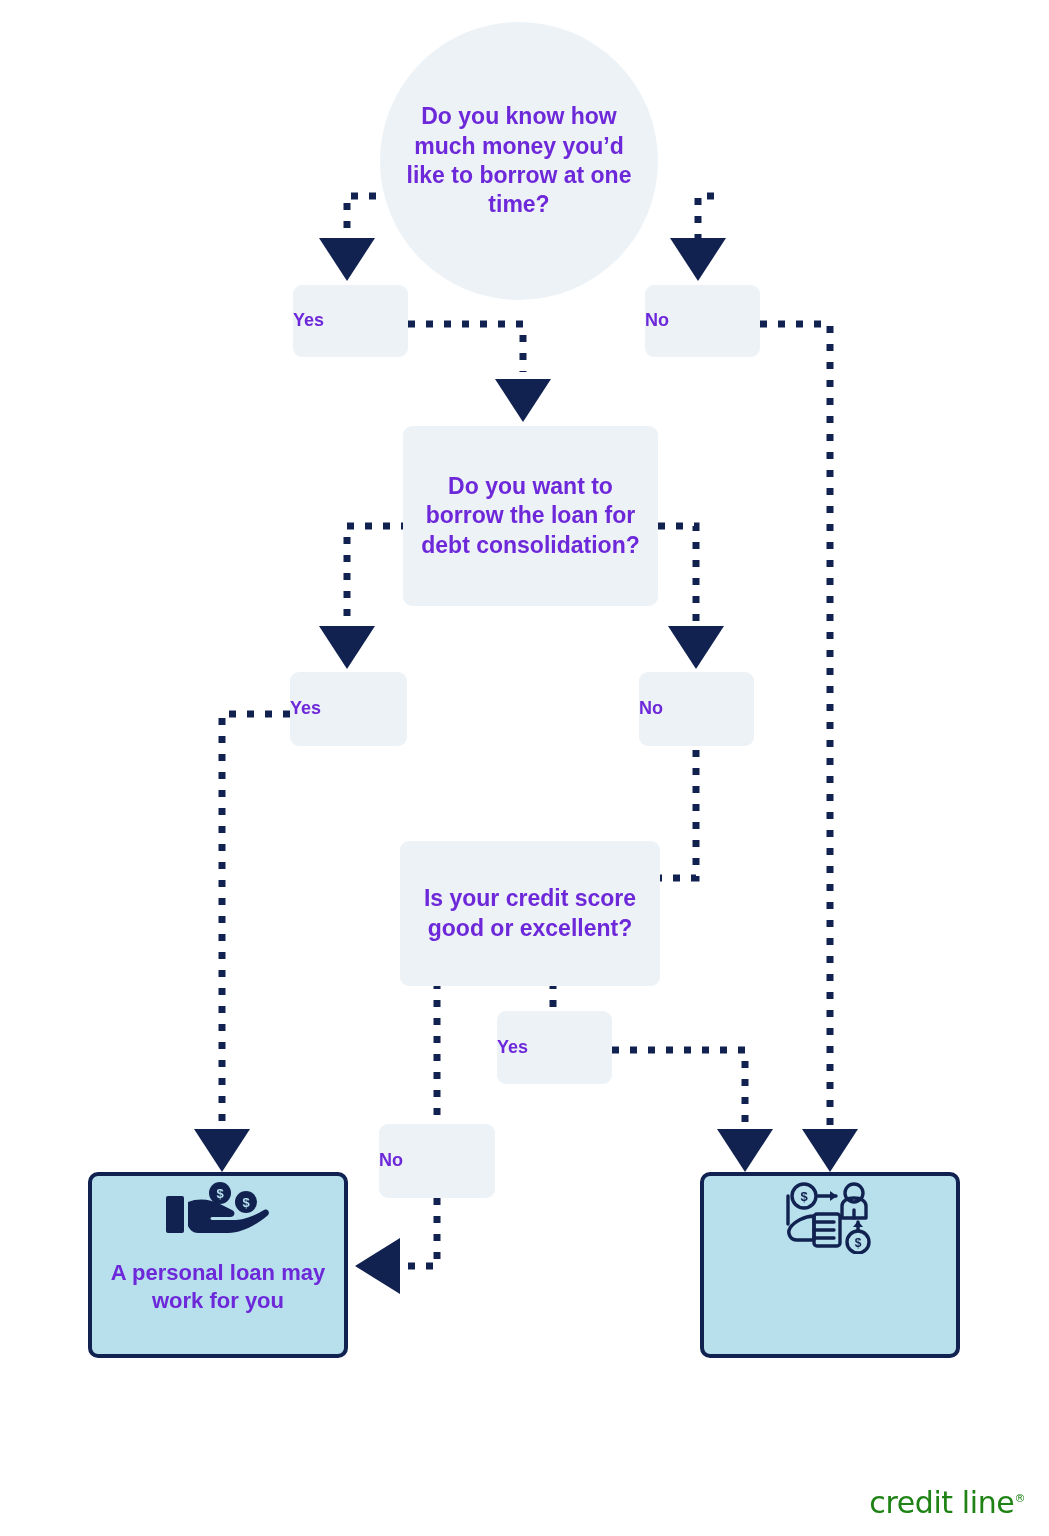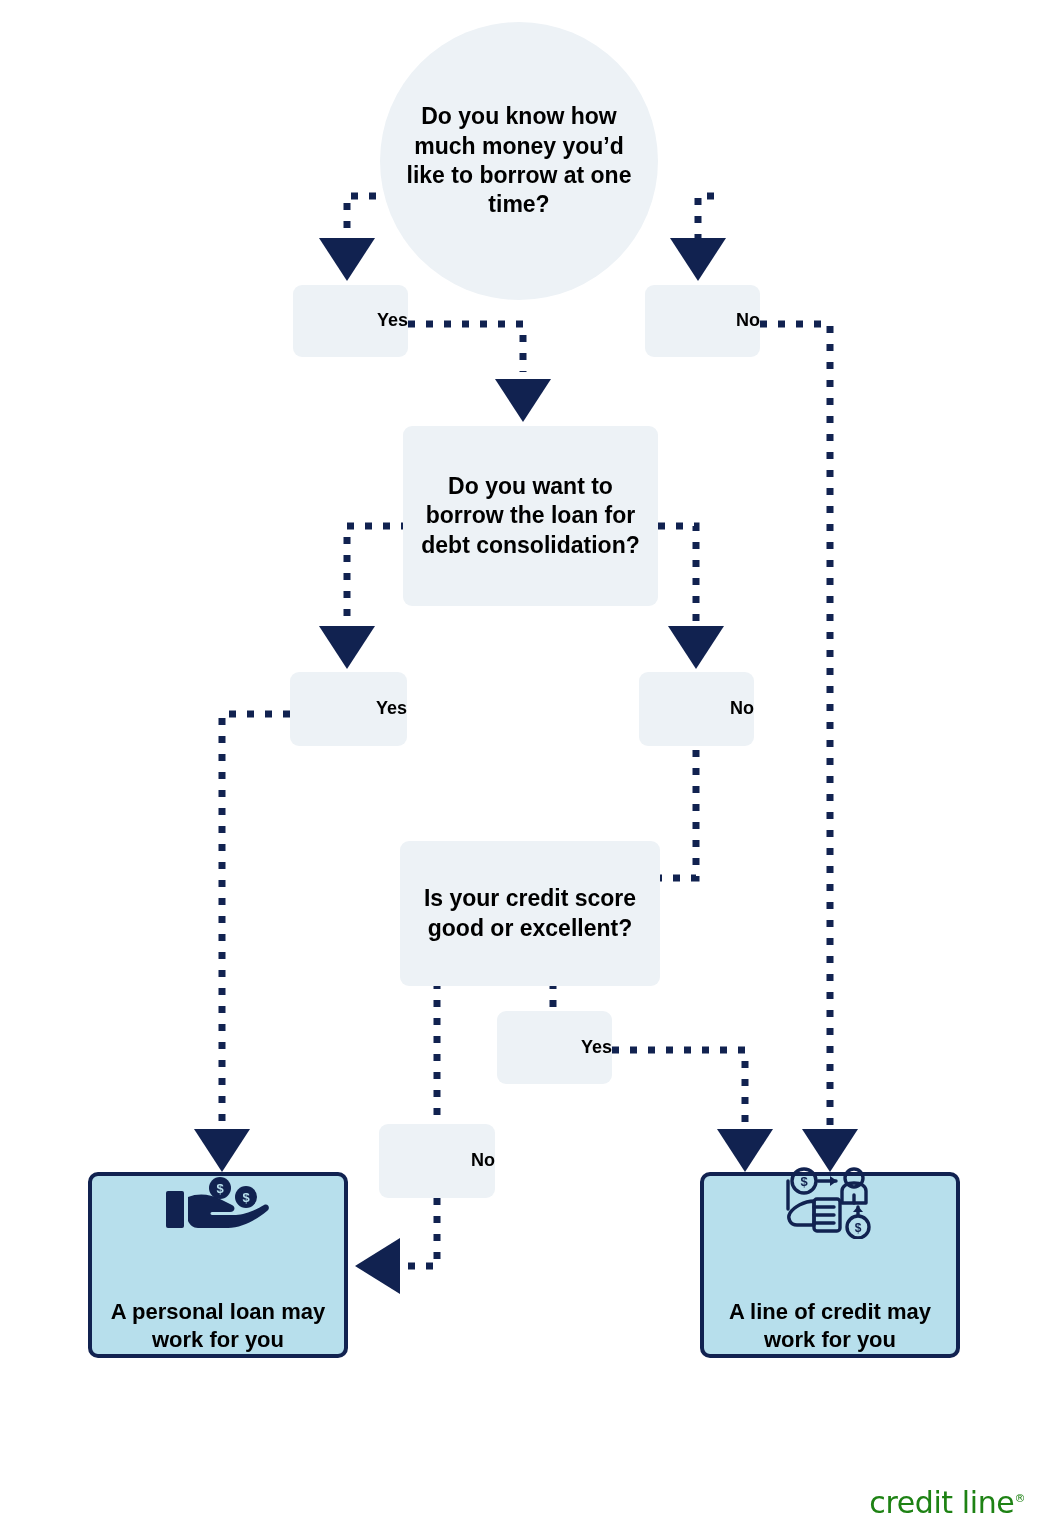--- a/index.html
+++ b/index.html
@@ -18,23 +18,23 @@
     position: absolute;
     left: 0; top: 0;
     width: 1049px;
     height: 1536px;
   }
   .node {
     position: absolute;
     box-sizing: border-box;
     display: flex;
     align-items: center;
-    justify-content: flex-end;
+    justify-content: flex-start;
     text-align: center;
-    color: #000000;
+    color: #6d28d9;
     font-weight: bold;
     line-height: 1.28;
     z-index: 3;
   }
   .circle-node {
     background: #edf2f6;
     border-radius: 50%;
     font-size: 23px;
     padding: 0 26px;
   }
@@ -52,21 +52,20 @@
     background: #b7dfec;
     border: 4px solid #112250;
     border-radius: 10px;
     flex-direction: column;
     font-size: 22px;
     padding-top: 6px;
   }
   .result-box .rtext {
     display: block;
     padding: 0 0;
-    margin-top: 44px;
   }
   .result-icon {
     display: block;
     margin-bottom: 8px;
   }
   #logo {
     position: absolute;
     right: 24px;
     bottom: 16px;
     z-index: 5;
@@ -191,18 +190,17 @@
         <circle cx="80" cy="60" r="11"></circle>
         <text x="80" y="65" text-anchor="middle" font-size="12" font-weight="bold" fill="#112250" stroke="none" font-family="'Liberation Sans',sans-serif">$</text>
         <path d="M80 48 L80 40"></path>
         <path d="M75 45 L80 39 L85 45" fill="#112250" stroke="none"></path>
         <rect x="36" y="32" width="26" height="32" rx="3"></rect>
         <path d="M36 40 L56 40 M36 48 L56 48 M36 56 L56 56"></path>
         <path d="M36 34 C26 34 16 40 12 46 C9 51 12 58 19 58 L36 58 Z"></path>
       </g>
     </svg>
   </span>
-  <span class="rtext">A line of credit may work for you</span>
 </div>
 
 <div id="logo">
   <span>credit line</span><sup>®</sup>
 </div>
 
 </body></html>

